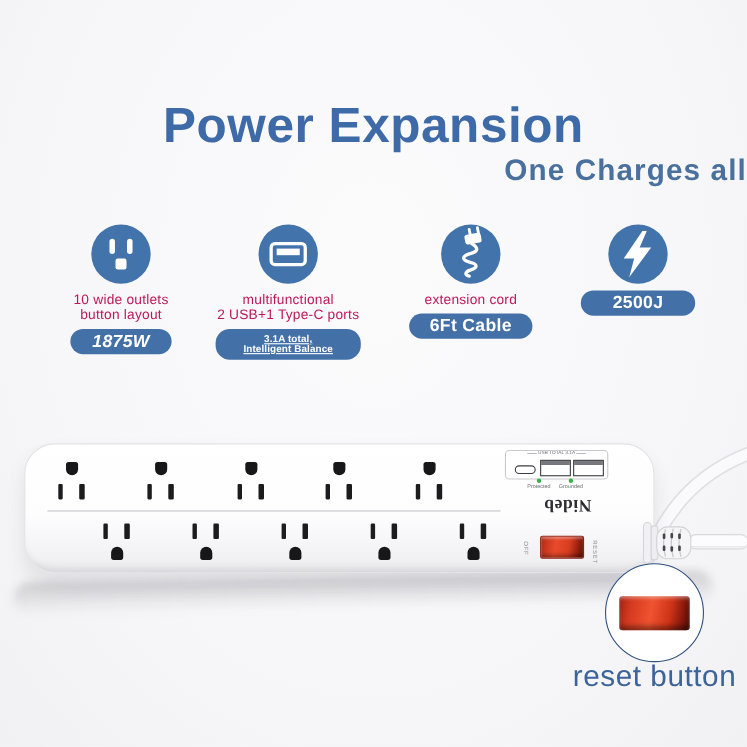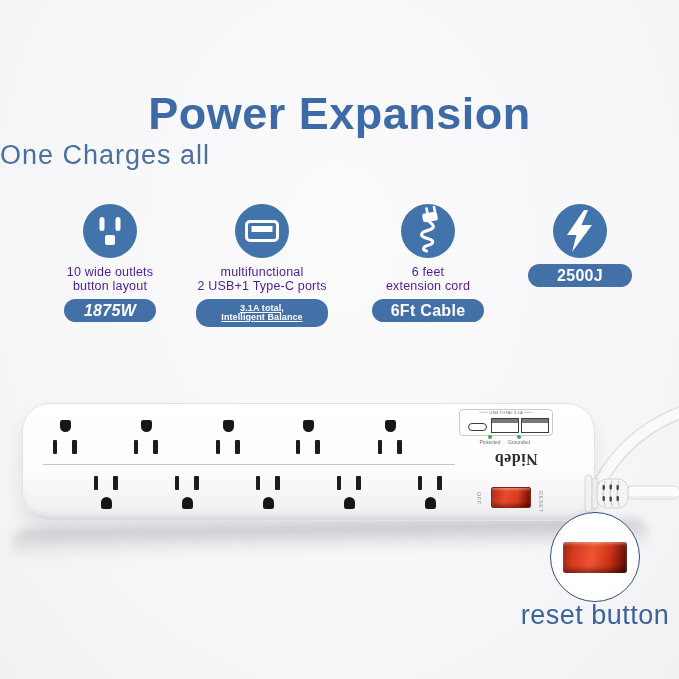--- a/index.html
+++ b/index.html
@@ -10,32 +10,32 @@
     -webkit-font-smoothing:antialiased;
   }
   .abs{position:absolute;}
 
   
   .title{
     left:0;top:88px;width:679px;text-align:center;
     font-size:45px;font-weight:bold;letter-spacing:.5px;color:#3e6ba7;
   }
   .subtitle{
-    left:0;top:140px;width:679px;text-align:left;
-    font-size:27px;font-weight:normal;letter-spacing:1px;color:#4a709e;
+    left:0;top:140px;width:679px;text-align:right;
+    font-size:27px;font-weight:bold;letter-spacing:1px;color:#4a709e;
   }
 
   
   .feature{top:204px;width:164px;text-align:center;}
   .icon-circle{
     width:54px;height:54px;border-radius:50%;margin:0 auto;
     background:#4273aa;display:flex;align-items:center;justify-content:center;
   }
   .f-text{
-    margin-top:7px;font-size:12.5px;line-height:14px;color:#4c1d95;letter-spacing:.2px;
+    margin-top:7px;font-size:12.5px;line-height:14px;color:#be185d;letter-spacing:.2px;
   }
   .f-text span{display:block;}
   .pill{
     margin:6px auto 0;background:#4470a8;border-radius:13px;color:#fff;
     display:flex;flex-direction:column;align-items:center;justify-content:center;
     font-weight:bold;
   }
   .pill-lg{height:23px;font-size:16px;letter-spacing:.3px;}
   .pill-sm{height:28px;font-size:9px;line-height:9.5px;letter-spacing:.1px;}
 
@@ -160,21 +160,20 @@
   <div class="icon-circle">
     <svg width="54" height="54" viewBox="0 0 54 54">
       <g stroke="#fff" fill="none" stroke-linecap="round">
         <path d="M25.5 4.5 L26.5 9.5 M33 3 L34 8" stroke-width="2.6"></path>
         <rect x="21.5" y="8.5" width="15" height="9" rx="2.5" fill="#fff" stroke="none" transform="rotate(-10 29 13)"></rect>
         <path d="M28 17.5 C 34 21.5, 34 24.5, 26.5 26.5 C 18.5 28.8, 18.5 32.5, 26.5 34.5 C 33.5 36.3, 33.5 39.5, 26.5 41.5 C 21.5 43, 21.5 46, 25.5 47" stroke-width="3.1"></path>
       </g>
     </svg>
   </div>
   <div class="f-text">
-    <span>6 feet</span>
     <span>extension cord</span>
   </div>
   <div class="pill pill-lg" style="width:112px;">
     <span>6Ft Cable</span>
   </div>
 </div>
 
 <div class="abs feature" style="left:498px;">
   <div class="icon-circle">
     <svg width="54" height="54" viewBox="0 0 54 54">

